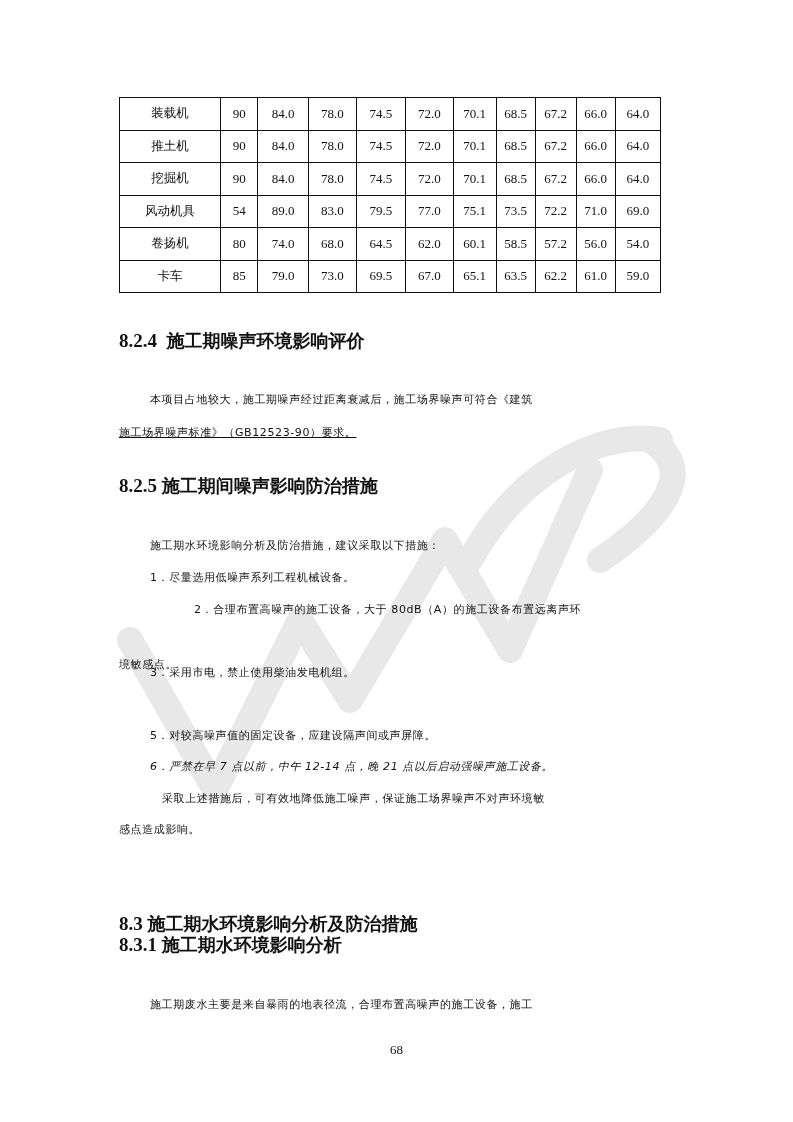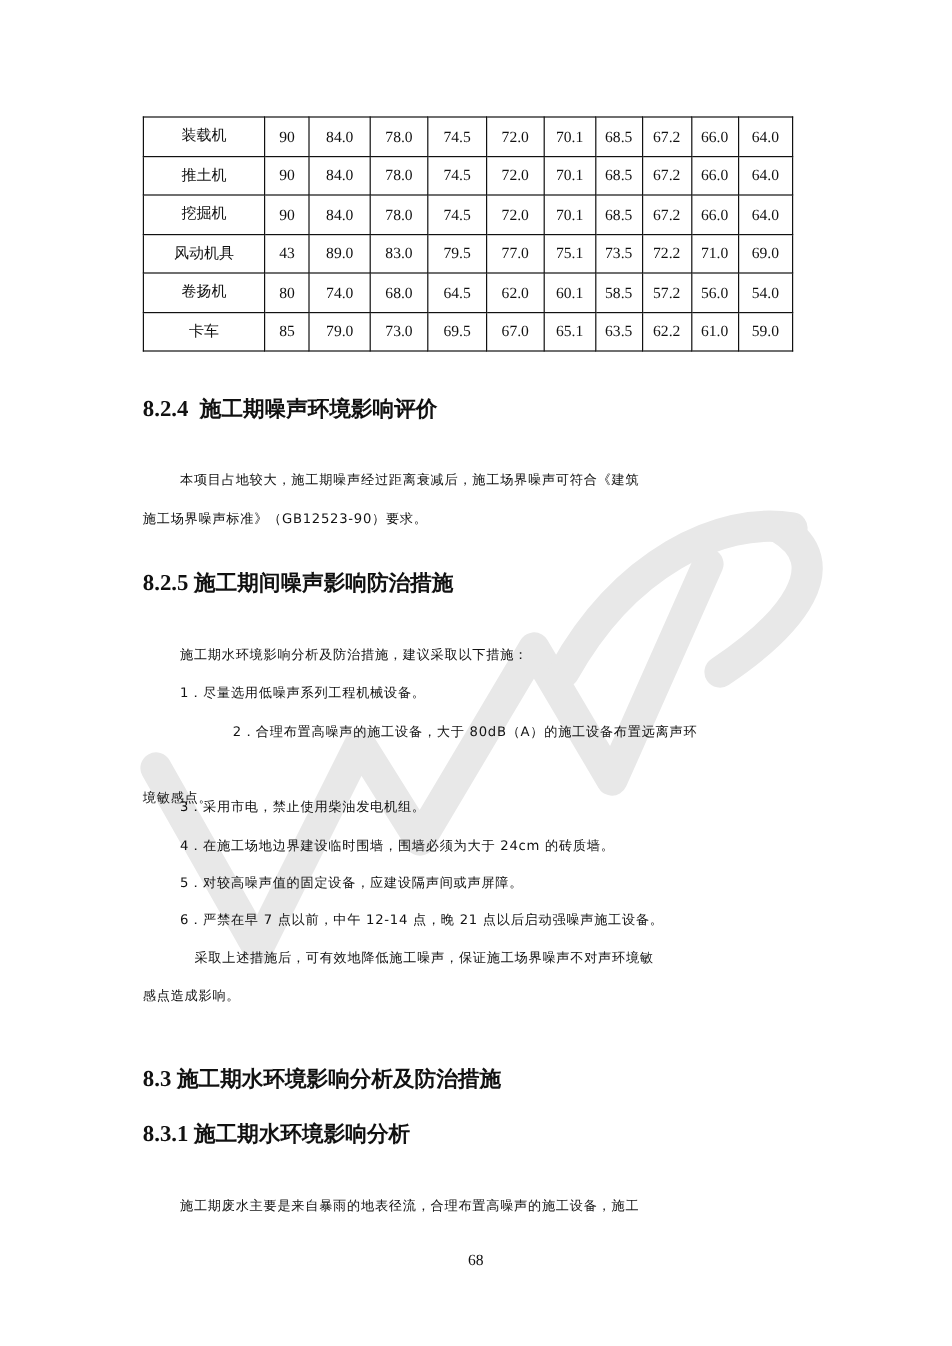--- a/index.html
+++ b/index.html
@@ -86,21 +86,21 @@
           <td>74.5</td>
           <td>72.0</td>
           <td>70.1</td>
           <td>68.5</td>
           <td>67.2</td>
           <td>66.0</td>
           <td>64.0</td>
         </tr>
         <tr>
           <td class="name">风动机具</td>
-          <td>43</td>
+          <td>54</td>
           <td>89.0</td>
           <td>83.0</td>
           <td>79.5</td>
           <td>77.0</td>
           <td>75.1</td>
           <td>73.5</td>
           <td>72.2</td>
           <td>71.0</td>
           <td>69.0</td>
         </tr>
@@ -131,38 +131,37 @@
           <td>59.0</td>
         </tr>
       </tbody>
   </table>
 
   <div class="h" style="top:329px;">
     <span>8.2.4</span>&nbsp;
     <span class="cn">施工期噪声环境影响评价</span>
   </div>
   <div class="p" style="left:150px; top:392px;">本项目占地较大，施工期噪声经过距离衰减后，施工场界噪声可符合《建筑</div>
-  <div class="p" style="left:119px; top:425px;">施工场界噪声标准》（GB12523-90）要求。</div>
+  <div class="p" style="left:119px; top:425px;text-decoration:underline;">施工场界噪声标准》（GB12523-90）要求。</div>
 
   <div class="h" style="top:474px;text-align:center;">
     <span>8.2.5</span>
     <span class="cn">施工期间噪声影响防治措施</span>
   </div>
   <div class="p" style="left:150px; top:538px;">施工期水环境影响分析及防治措施，建议采取以下措施：</div>
   <div class="p" style="left:150px; top:570px;">1．尽量选用低噪声系列工程机械设备。</div>
   <div class="p" style="left:150px; top:602px;margin-left:44px;">2．合理布置高噪声的施工设备，大于 80dB（A）的施工设备布置远离声环</div>
   <div class="p" style="left:119px; top:634px;margin-top:23px;">境敏感点。</div>
   <div class="p" style="left:150px; top:665px;text-align:center;">3．采用市电，禁止使用柴油发电机组。</div>
-  <div class="p" style="left:150px; top:697px;">4．在施工场地边界建设临时围墙，围墙必须为大于 24cm 的砖质墙。</div>
   <div class="p" style="left:150px; top:728px;">5．对较高噪声值的固定设备，应建设隔声间或声屏障。</div>
-  <div class="p" style="left:150px; top:759px;">6．严禁在早 7 点以前，中午 12-14 点，晚 21 点以后启动强噪声施工设备。</div>
+  <div class="p" style="left:150px; top:759px;font-style:italic;">6．严禁在早 7 点以前，中午 12-14 点，晚 21 点以后启动强噪声施工设备。</div>
   <div class="p" style="left:162px; top:791px;">采取上述措施后，可有效地降低施工噪声，保证施工场界噪声不对声环境敏</div>
   <div class="p" style="left:119px; top:822px;">感点造成影响。</div>
 
-  <div class="h" style="top:887px;">
+  <div class="h" style="top:912px;">
     <span>8.3</span>
     <span class="cn">施工期水环境影响分析及防治措施</span>
   </div>
 
   <div class="h" style="top:933px;">
     <span>8.3.1</span>
     <span class="cn">施工期水环境影响分析</span>
   </div>
   <div class="p" style="left:150px; top:997px;">施工期废水主要是来自暴雨的地表径流，合理布置高噪声的施工设备，施工</div>
 

